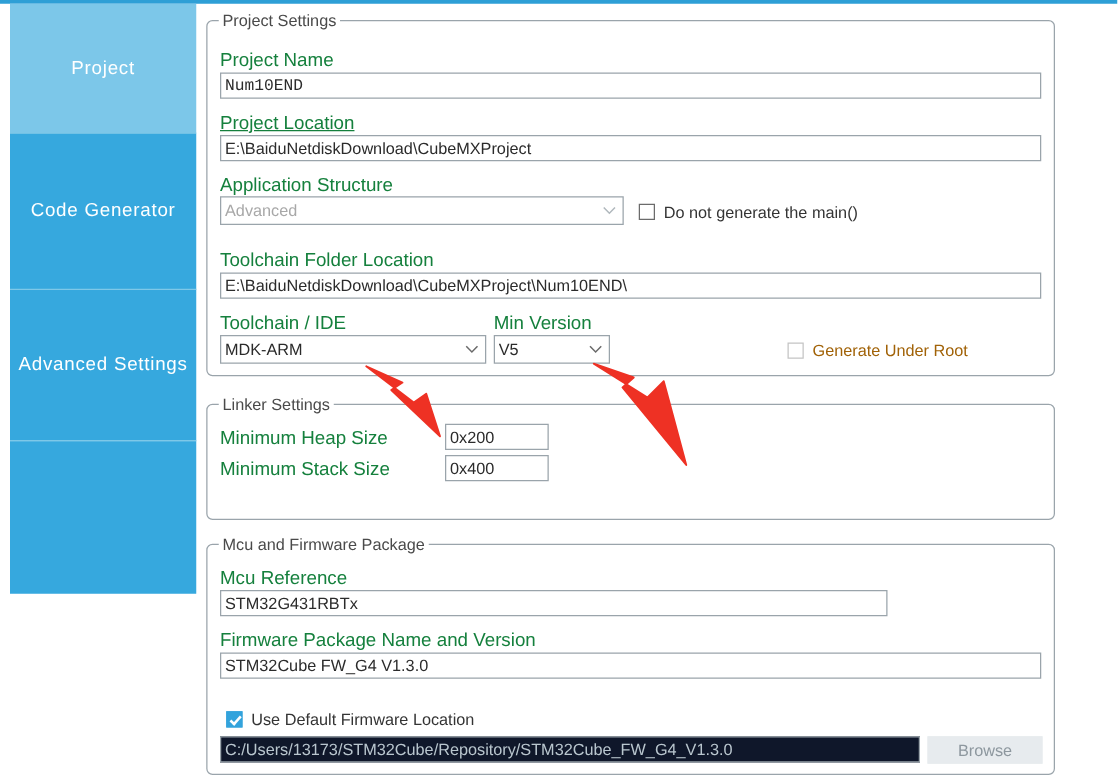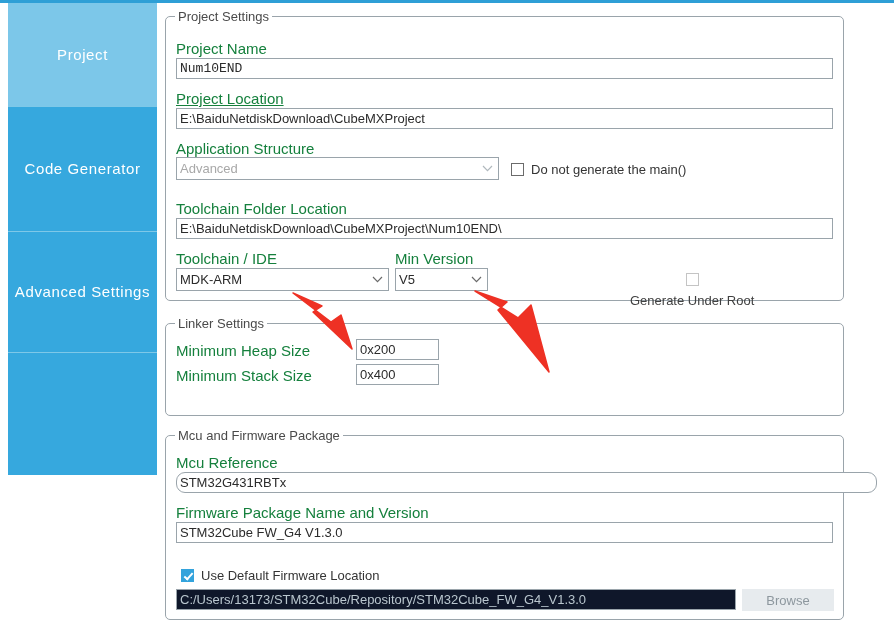--- a/index.html
+++ b/index.html
@@ -151,21 +151,21 @@
   
   .cbx-row {
     position: absolute;
     display: flex;
     align-items: center;
     gap: 7px;
     font-size: 13px;
     color: #343434;
     white-space: nowrap;
   }
-  .cbx-row.disabled { color: #404040; flex-direction: column; }
+  .cbx-row.disabled { color: #a16207; }
   .cbx {
     width: 13px; height: 13px;
     box-sizing: border-box;
     border: 1px solid #6b6b6b;
     background: #ffffff;
     flex: 0 0 auto;
     position: relative;
   }
   .cbx.disabled { border-color: #c4c4c4; }
   .cbx.checked {
@@ -288,21 +288,21 @@
       <div class="textbox" style="left:190px; top:15px; width:83px;">0x200</div>
 
       <span class="fld-label" style="left:10px; top:43px;">Minimum Stack Size</span>
       <div class="textbox" style="left:190px; top:40px; width:83px;">0x400</div>
     </div>
 
     <div class="group g-mcu">
       <span class="group-title">Mcu and Firmware Package</span>
 
       <span class="fld-label" style="left:10px; top:18px;">Mcu Reference</span>
-      <div class="textbox" style="left:10px; top:36px; width:701px;border-radius:9px;">STM32G431RBTx</div>
+      <div class="textbox" style="left:10px; top:36px; width:534px;">STM32G431RBTx</div>
 
       <span class="fld-label" style="left:10px; top:68px;">Firmware Package Name and Version</span>
       <div class="textbox" style="left:10px; top:86px; width:657px;">STM32Cube FW_G4 V1.3.0</div>
 
       <div class="cbx-row" style="left:15px; top:132px;">
         <span class="cbx checked"></span>
         <span>Use Default Firmware Location</span>
       </div>
 
       <div class="textbox disabled" style="left:10px; top:153px; width:560px;">C:/Users/13173/STM32Cube/Repository/STM32Cube_FW_G4_V1.3.0</div>

